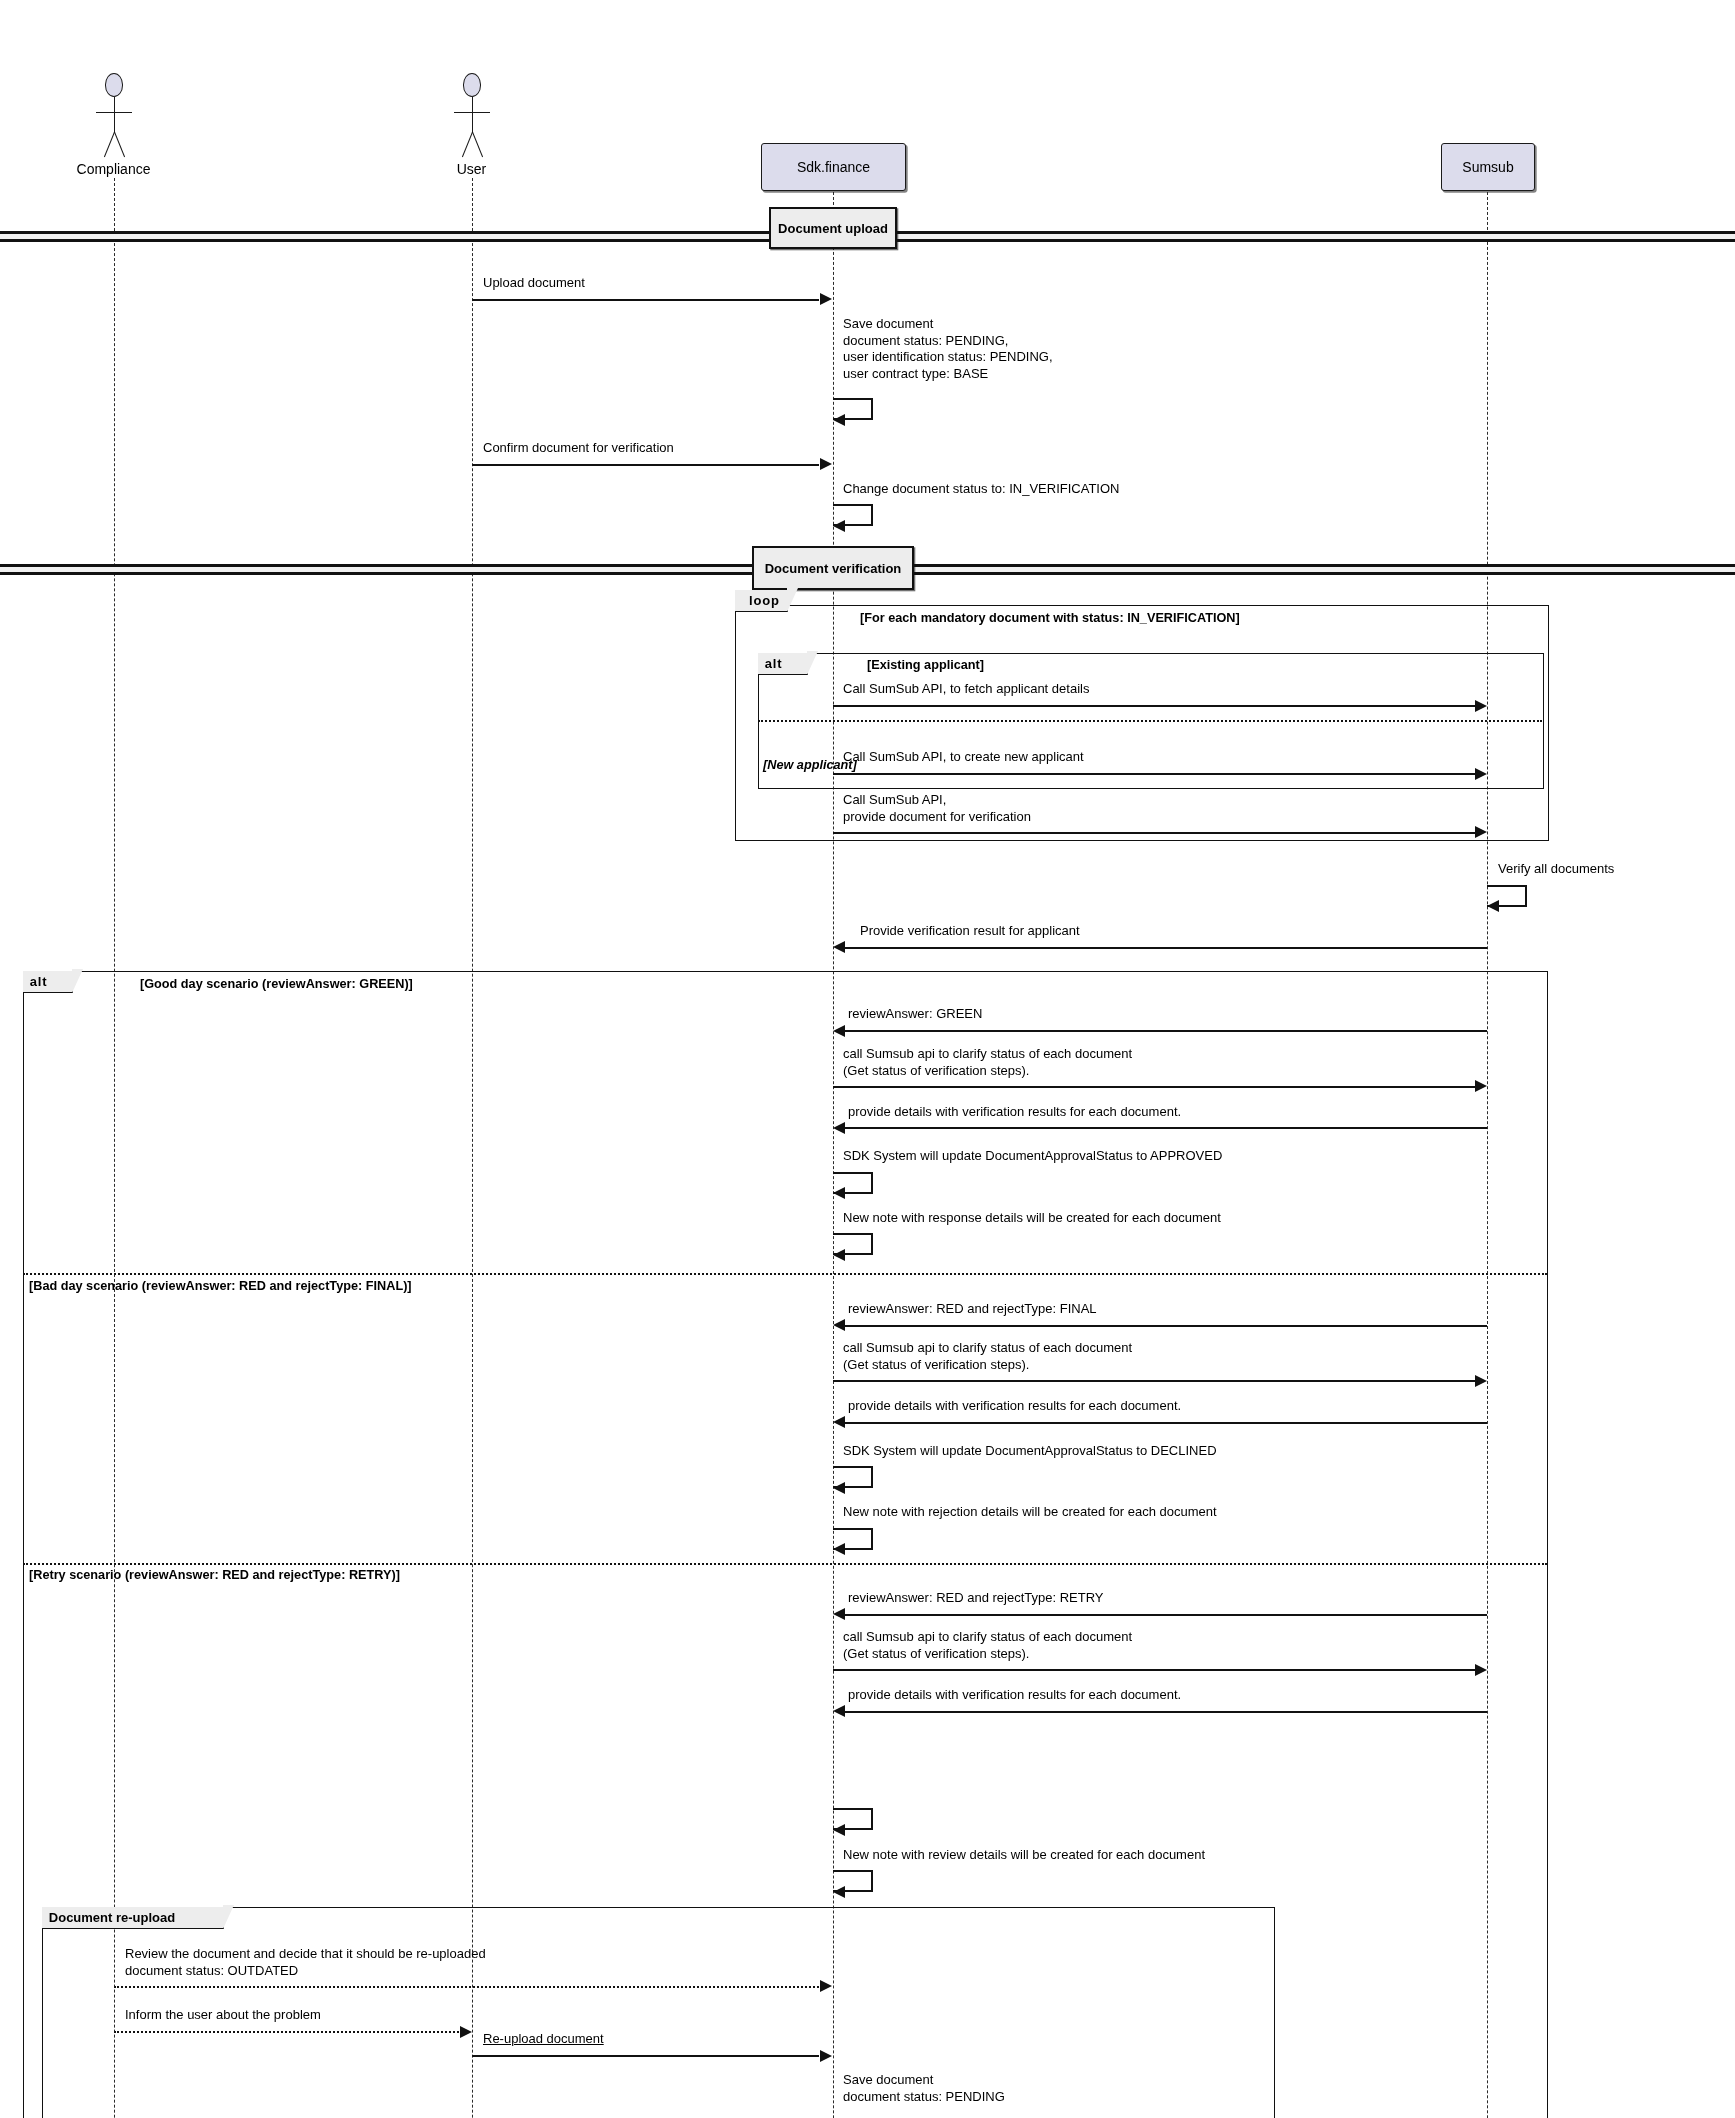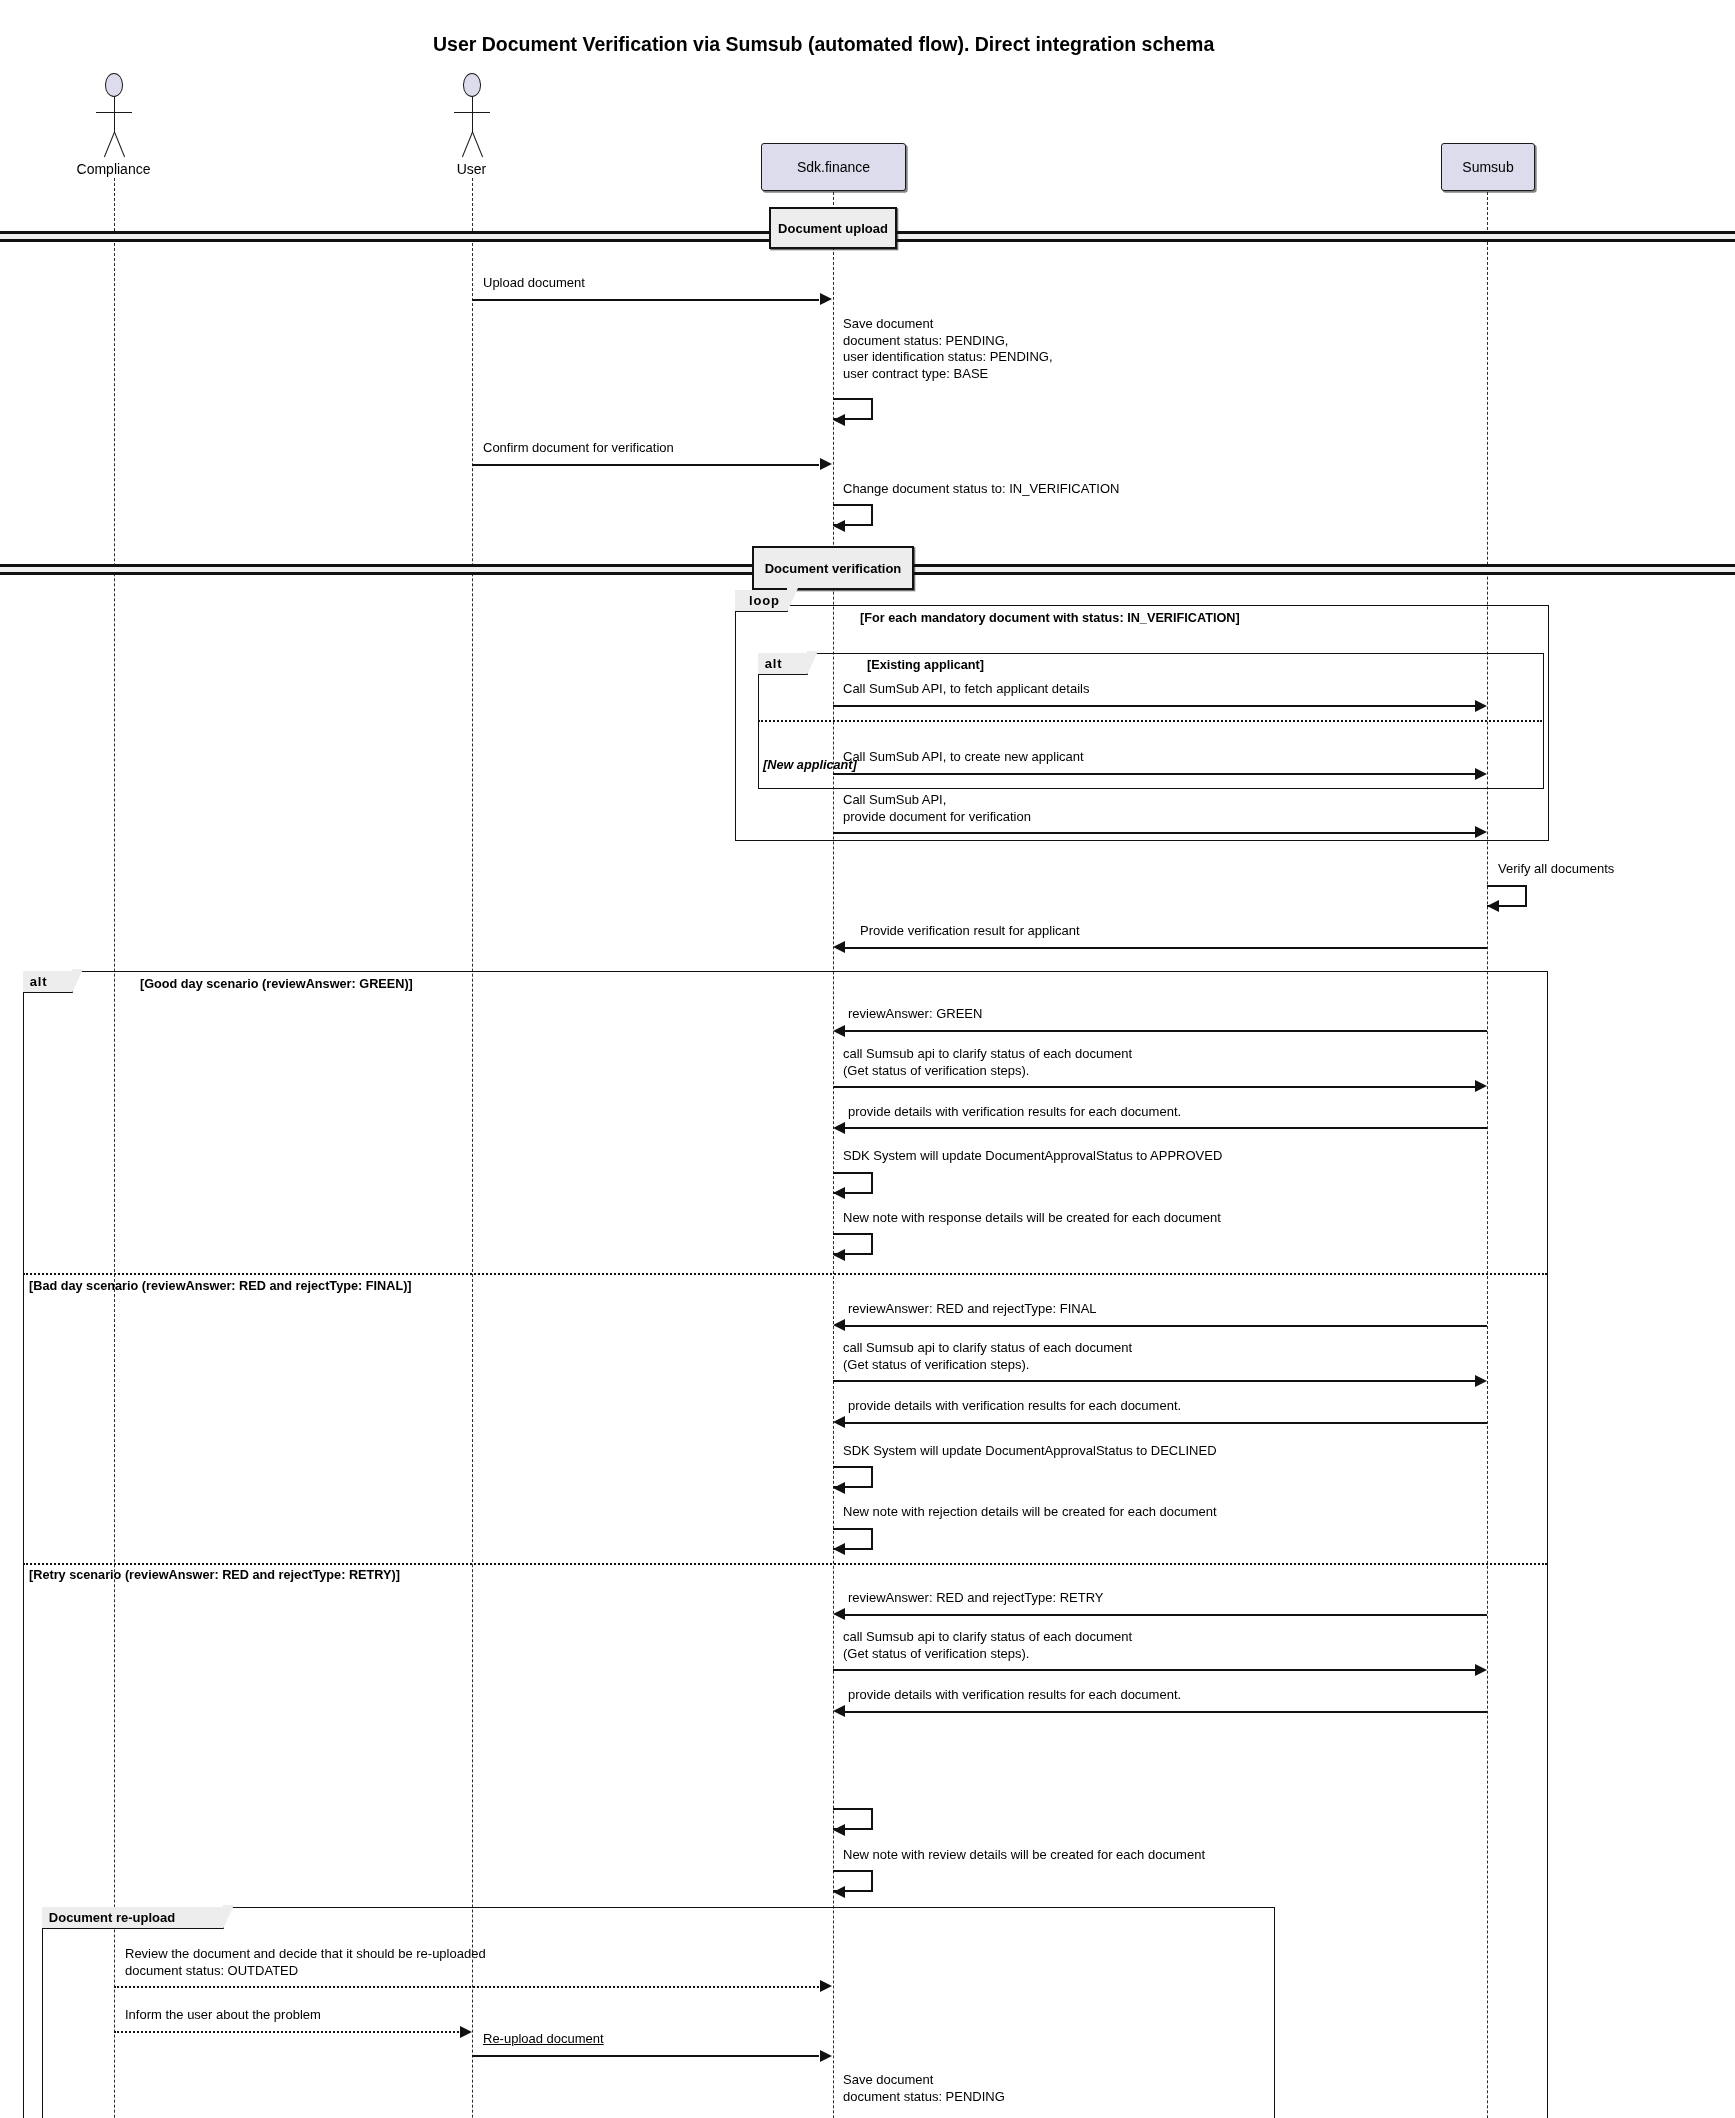--- a/index.html
+++ b/index.html
@@ -51,21 +51,20 @@
   .mlbl{position:absolute;font-size:13px;color:#000;white-space:pre;line-height:1.28;}
 
   
   .selfbox{position:absolute;border:2.1px solid #111;border-left:none;box-sizing:border-box;}
 </style>
 </head>
 <body>
 
 <div id="canvas">
 
-  <div class="ttl" style="left:433px;top:33px;">User Document Verification via Sumsub (automated flow). Direct integration schema</div>
 
   <div class="lifeline" style="left:114px;top:178px;height:2305px;"></div>
   <div class="lifeline" style="left:472px;top:178px;height:2305px;"></div>
   <div class="lifeline" style="left:833px;top:192px;height:2291px;"></div>
   <div class="lifeline" style="left:1487px;top:192px;height:2291px;"></div>
 
   <div class="actor" style="left:114px;top:73px;">
     <div class="head"></div>
     <div class="body"></div>
     <div class="arms"></div>

